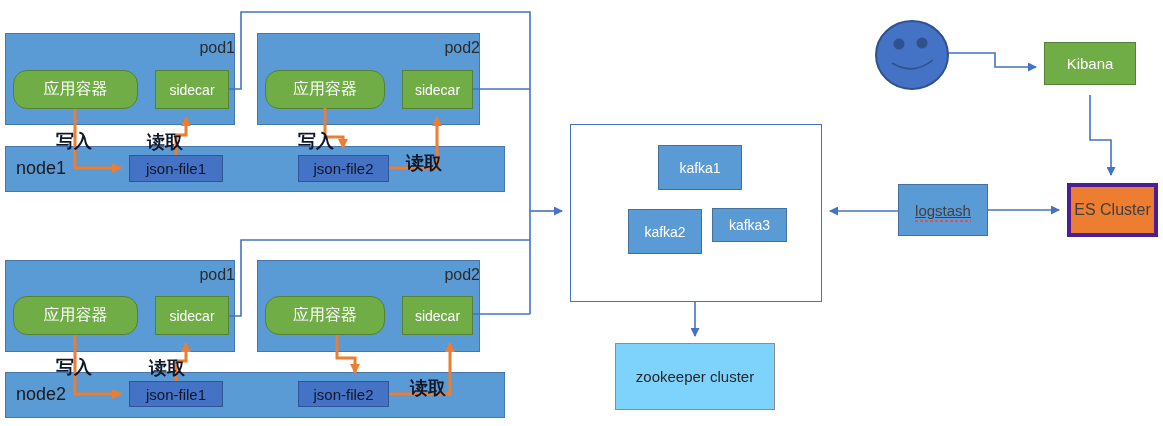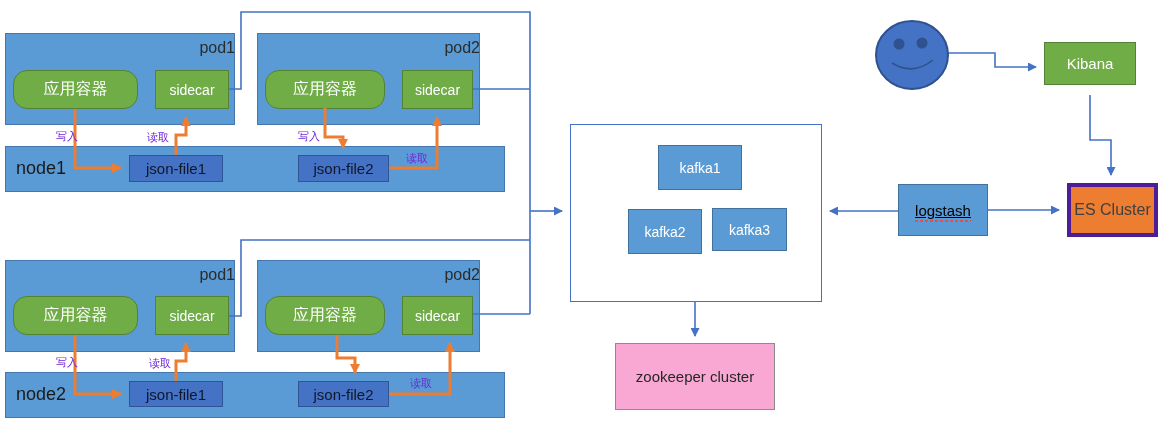--- a/index.html
+++ b/index.html
@@ -11,28 +11,28 @@
   .pod{background:#5b9bd5;border:1px solid #4576ad;z-index:1;}
   .pod-title{position:absolute;z-index:2;text-align:right;color:#2b2b2b;font-size:16px;}
   .nodebar{background:#5b9bd5;border:1px solid #4576ad;z-index:1;}
   .node-label{position:absolute;z-index:2;color:#1a1a1a;font-size:18px;}
   .green{background:#70ad47;border:1px solid #548235;color:#ffffff;z-index:2;}
   .app{font-size:16px;border-radius:14px;}
   .sidecar{font-size:14px;}
   .jsonfile{background:#4472c4;border:1px solid #2f5597;color:#0f172a;font-size:15px;z-index:2;}
   .kafka-outer{background:#ffffff;border:1.5px solid #4472c4;z-index:1;}
   .broker{background:#5b9bd5;border:1px solid #41719c;color:#ffffff;font-size:14px;z-index:2;}
-  .zookeeper{background:#f9a8d4;border:1px solid #8c8c8c;color:#262626;font-size:15px;z-index:2;}
-  .logstash{background:#5b9bd5;border:1px solid #41719c;color:#000000;font-size:15px;z-index:2;}
+  .zookeeper{background:#7dd3fc;border:1px solid #8c8c8c;color:#262626;font-size:15px;z-index:2;}
+  .logstash{background:#5b9bd5;border:1px solid #41719c;color:#404040;font-size:15px;z-index:2;}
   .logstash .lbl{text-decoration:underline;}
   .squiggle{position:absolute;left:16px;right:16px;bottom:13px;height:2px;z-index:3;
     background:repeating-linear-gradient(90deg,#d9534f 0 3px,transparent 3px 5px);}
   .kibana{background:#70ad47;border:1px solid #538135;color:#ffffff;font-size:15px;z-index:2;}
   .es{background:#ed7d31;border:4px solid #4c1d95;color:#404040;font-size:16px;z-index:2;}
-  .flow-label{position:absolute;z-index:6;color:#6d28d9;font-size:11px;font-weight:normal;white-space:nowrap;}
+  .flow-label{position:absolute;z-index:6;color:#0f172a;font-size:18px;font-weight:bold;white-space:nowrap;}
   #wires{position:absolute;left:0;top:0;z-index:5;pointer-events:none;}
 </style>
 </head>
 <body>
 
 <div id="canvas">
 
   <div class="box pod" style="left:5px;top:33px;width:230px;height:92px;"></div>
   <div class="pod-title" style="left:5px;top:39px;width:230px;">pod1</div>
   <div class="box green app" style="left:13px;top:70px;width:125px;height:39px;">应用容器</div>
@@ -68,21 +68,21 @@
   <div class="box jsonfile" style="left:129px;top:381px;width:94px;height:26px;">json-file1</div>
   <div class="box jsonfile" style="left:298px;top:381px;width:91px;height:26px;">json-file2</div>
 
   <div class="flow-label" style="left:56px;top:355px;">写入</div>
   <div class="flow-label" style="left:149px;top:356px;">读取</div>
   <div class="flow-label" style="left:410px;top:376px;">读取</div>
 
   <div class="box kafka-outer" style="left:570px;top:124px;width:252px;height:178px;"></div>
   <div class="box broker" style="left:658px;top:145px;width:84px;height:45px;">kafka1</div>
   <div class="box broker" style="left:628px;top:209px;width:74px;height:45px;">kafka2</div>
-  <div class="box broker" style="left:712px;top:208px;width:75px;height:43px;">kafka3</div>
+  <div class="box broker" style="left:712px;top:208px;width:75px;height:34px;">kafka3</div>
 
   <div class="box zookeeper" style="left:615px;top:343px;width:160px;height:67px;">zookeeper cluster</div>
 
   <div class="box logstash" style="left:898px;top:184px;width:90px;height:52px;">
     <span class="lbl">logstash</span>
     <div class="squiggle"></div>
   </div>
   <div class="box kibana" style="left:1044px;top:42px;width:92px;height:43px;">Kibana</div>
   <div class="box es" style="left:1067px;top:183px;width:91px;height:54px;">ES Cluster</div>
 

